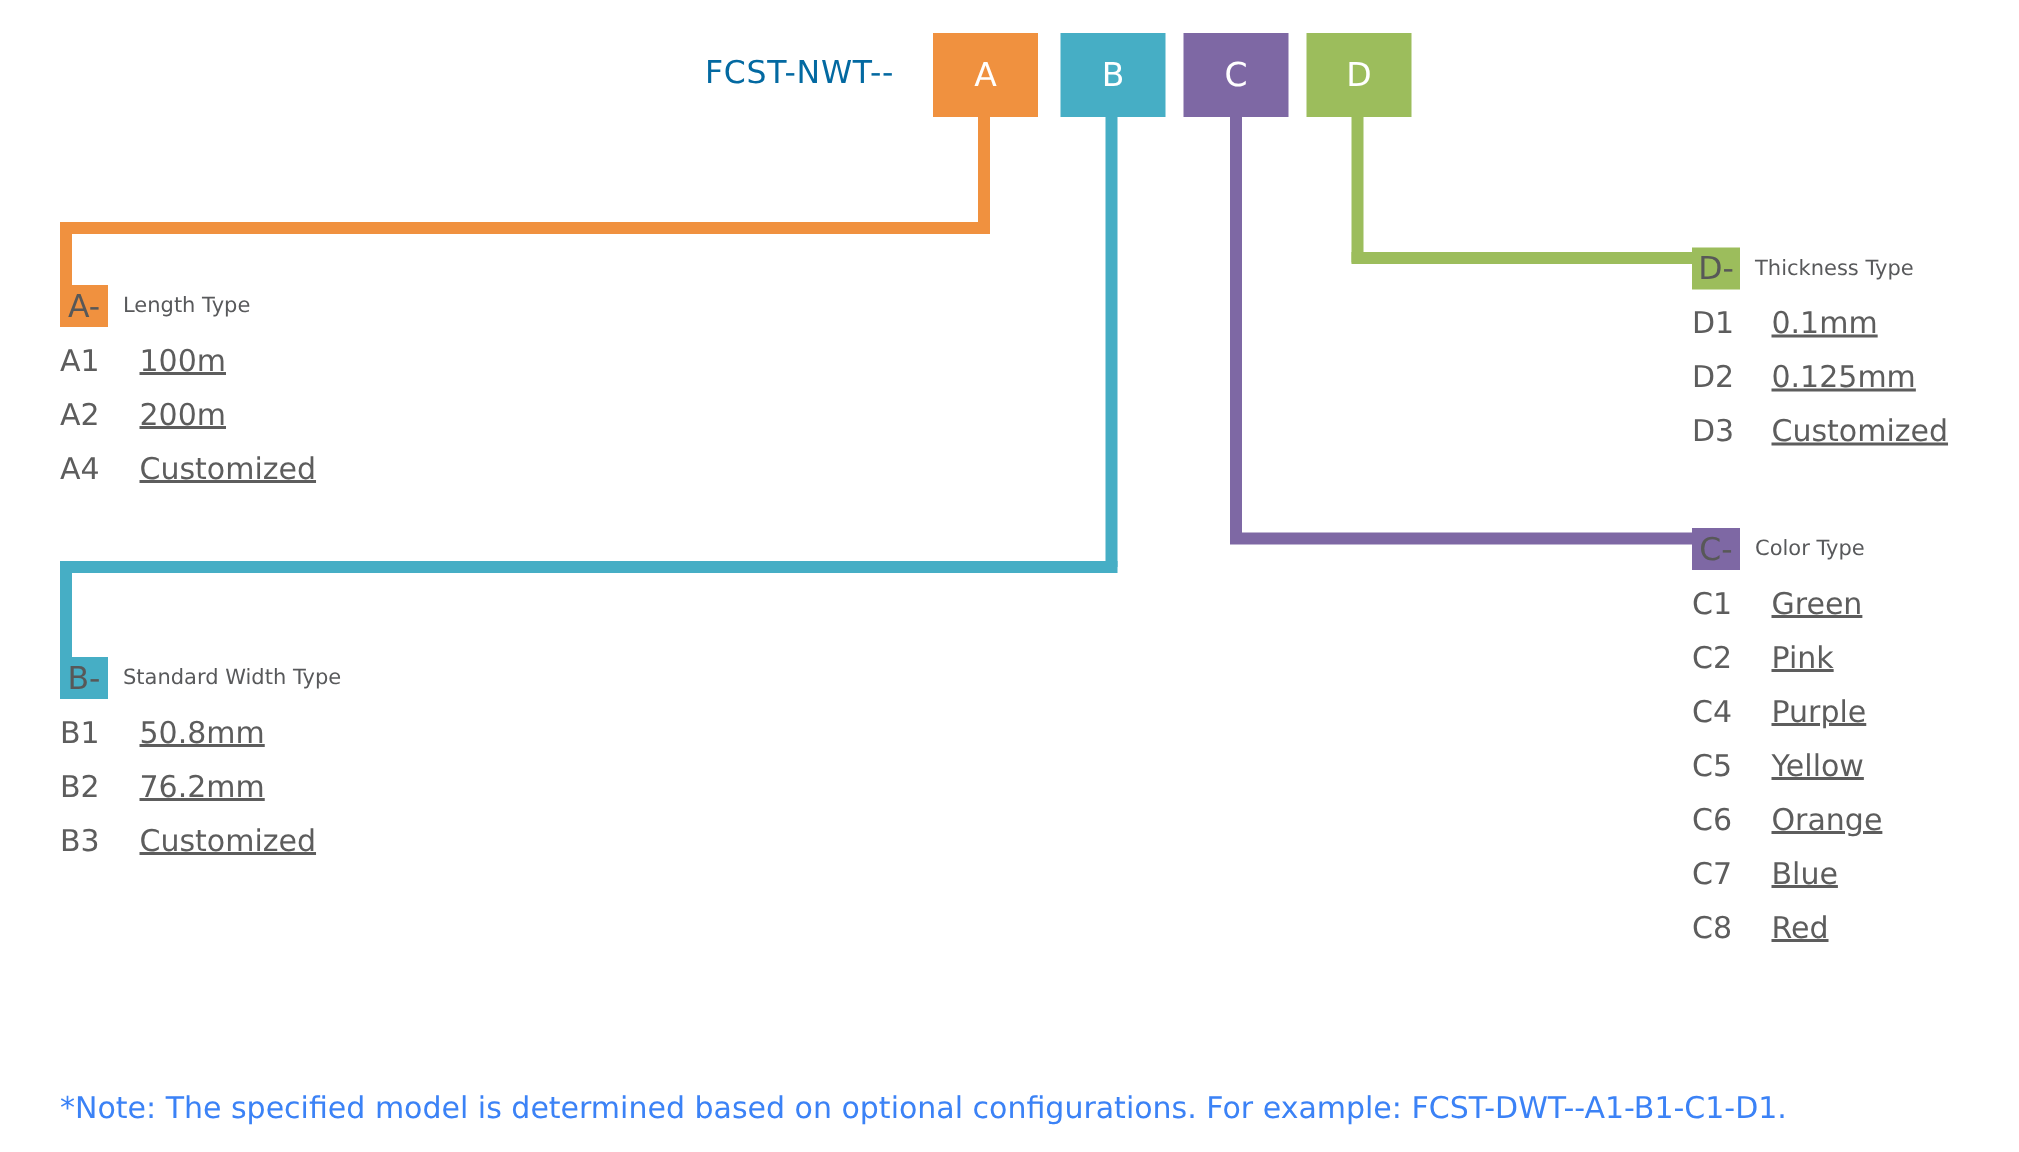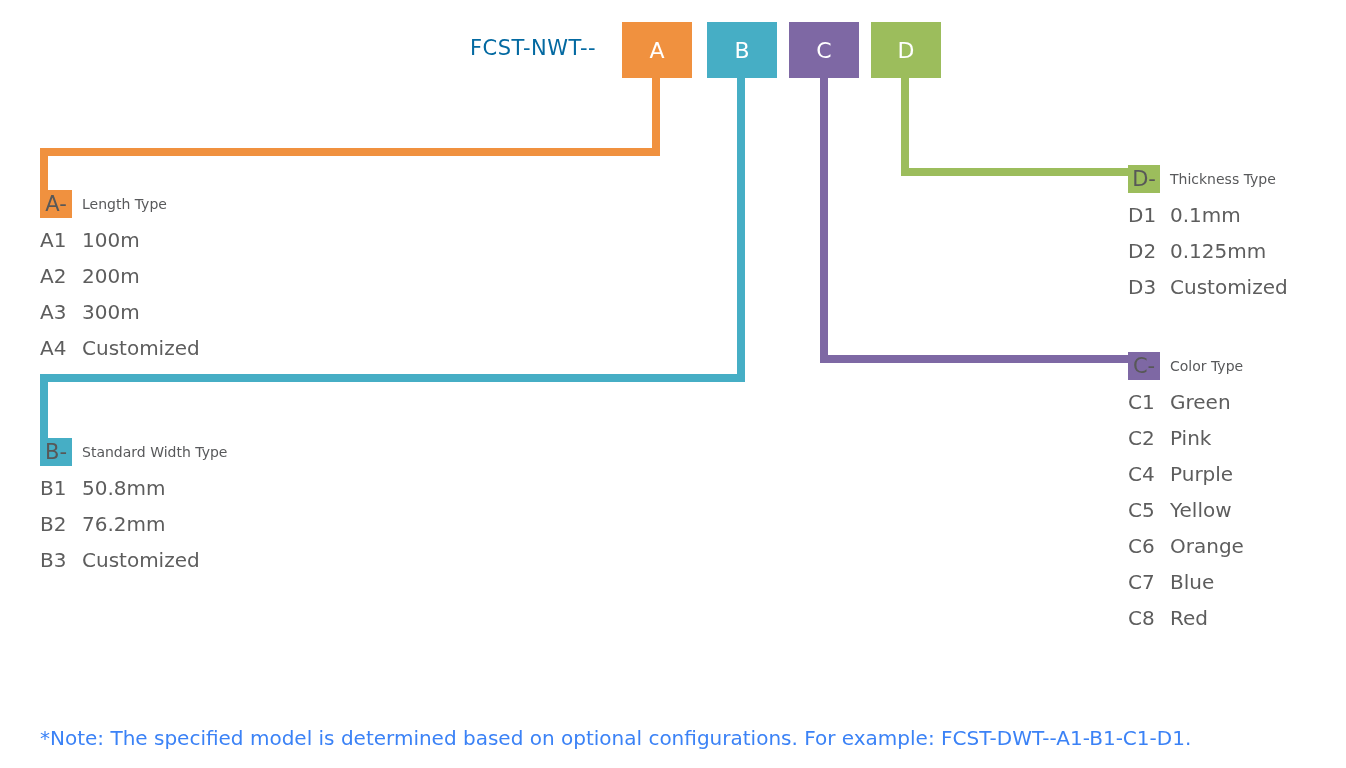--- a/index.html
+++ b/index.html
@@ -81,25 +81,26 @@
     display: flex;
     align-items: center;
     height: 36px;
     white-space: nowrap;
   }
   .item-code {
     width: 32px;
     font-size: 20px;
     color: #5d5d5d;
     flex: none;
-    margin-right: 10px;
+    margin-right: 21px;
   }
   .item-label {
     font-size: 20px;
     color: #5d5d5d;
+    text-decoration: underline;
   }
 
   
   .note {
     position: absolute;
     left: 40px;
     top: 726px;
     font-size: 20px;
     color: #3b82f6;
     white-space: nowrap;
@@ -146,24 +147,20 @@
     </div>
     <div class="item-row">
       <span class="item-code">A1</span>
       <span class="item-label">100m</span>
     </div>
     <div class="item-row">
       <span class="item-code">A2</span>
       <span class="item-label">200m</span>
     </div>
     <div class="item-row">
-      <span class="item-code">A3</span>
-      <span class="item-label">300m</span>
-    </div>
-    <div class="item-row">
       <span class="item-code">A4</span>
       <span class="item-label">Customized</span>
     </div>
   </div>
 
   <div class="group" style="left:40px; top:434px;">
     <div class="group-row">
       <span class="chip b">B-</span>
       <span class="group-title">Standard Width Type</span>
     </div>

